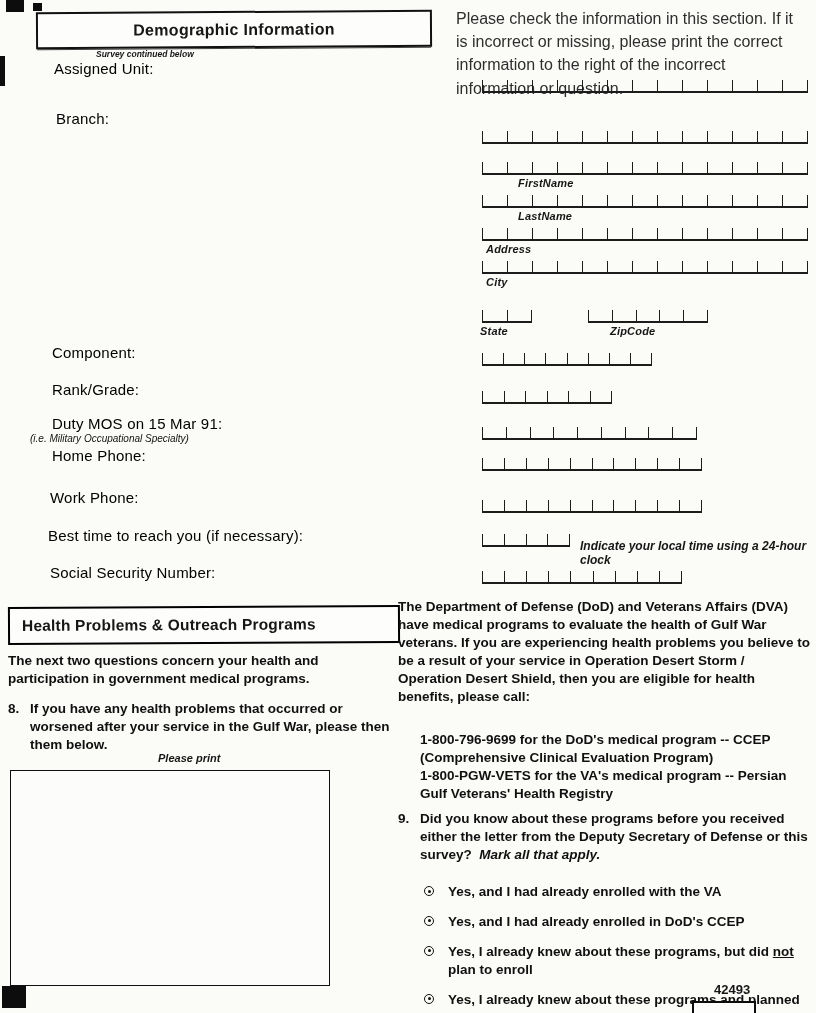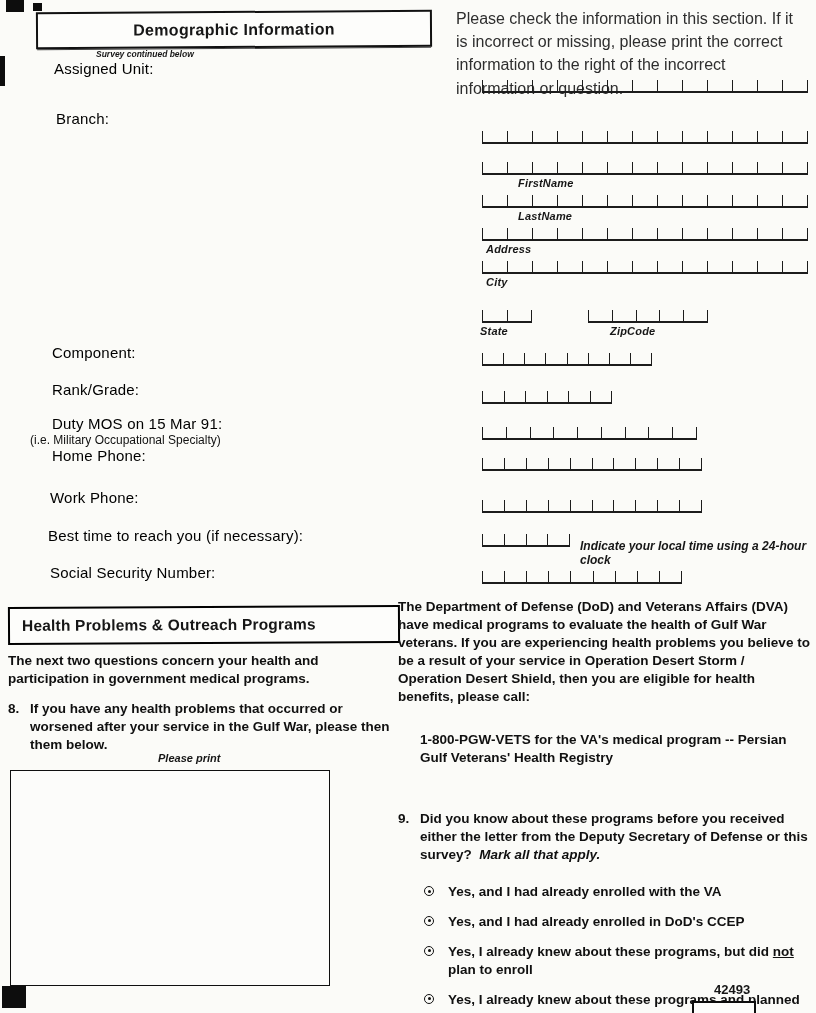--- a/index.html
+++ b/index.html
@@ -18,21 +18,21 @@
     transform:rotate(-0.35deg);
     box-shadow:0 2px 0 -1px #444;
   }
   .title-box span { font-size:16px; font-weight:700; letter-spacing:.3px; }
   .continued { position:absolute; left:96px; top:49px; font-size:8.5px; font-weight:700; font-style:italic; }
   .instruction {
     position:absolute; left:456px; top:7px; width:348px;
     font-size:16px; line-height:1.45; color:#2e2e2e;
   }
   .lbl { position:absolute; font-size:15px; letter-spacing:.2px; color:#000000;margin-left:26px; }
-  .lbl-sub { position:absolute; font-size:12px; color:#111; }
+  .lbl-sub { position:absolute; font-size:10px; font-style:italic; color:#111; }
 
   .comb { position:absolute; display:flex; height:13px; }
   .comb-cell { flex:1; border-left:1.6px solid #1c1c1c; border-bottom:2px solid #1c1c1c; }
   .comb-cell:last-child { border-right:1.6px solid #1c1c1c; }
 
   .cap { position:absolute; font-size:11px; font-weight:700; font-style:italic; letter-spacing:.2px; }
   .time-note { position:absolute; left:580px; top:539px; font-size:12px; font-weight:700; font-style:italic; }
 
   
   .health-box {
@@ -284,20 +284,21 @@
 
   <div class="q-row q8 bold-text">
     <span class="q-num">8.</span>
     <span>If you have any health problems that occurred or worsened after your service in the Gulf War, please then them below.</span>
   </div>
   <div class="print-note">Please print</div>
   <div class="answer-box"></div>
 
   <div class="info-para bold-text">The Department of Defense (DoD) and Veterans Affairs (DVA) have medical programs to evaluate the health of Gulf War veterans.  If you are experiencing health problems you believe to be a result of your service in Operation Desert Storm / Operation Desert Shield, then you are eligible for health benefits, please call:</div>
   <div class="phones bold-text">
+    <div>1-800-796-9699 for the DoD's medical program -- CCEP (Comprehensive Clinical Evaluation Program)</div>
     <div>1-800-PGW-VETS for the VA's medical program -- Persian Gulf Veterans' Health Registry</div>
   </div>
 
   <div class="q-row q9 bold-text">
     <span class="q-num">9.</span>
     <span><span>Did you know about these programs before you received either the letter from the Deputy Secretary of Defense or this survey?</span>&nbsp; <span class="emph">Mark all that apply.</span></span>
   </div>
 
   <div class="options bold-text">
     <div class="opt">

